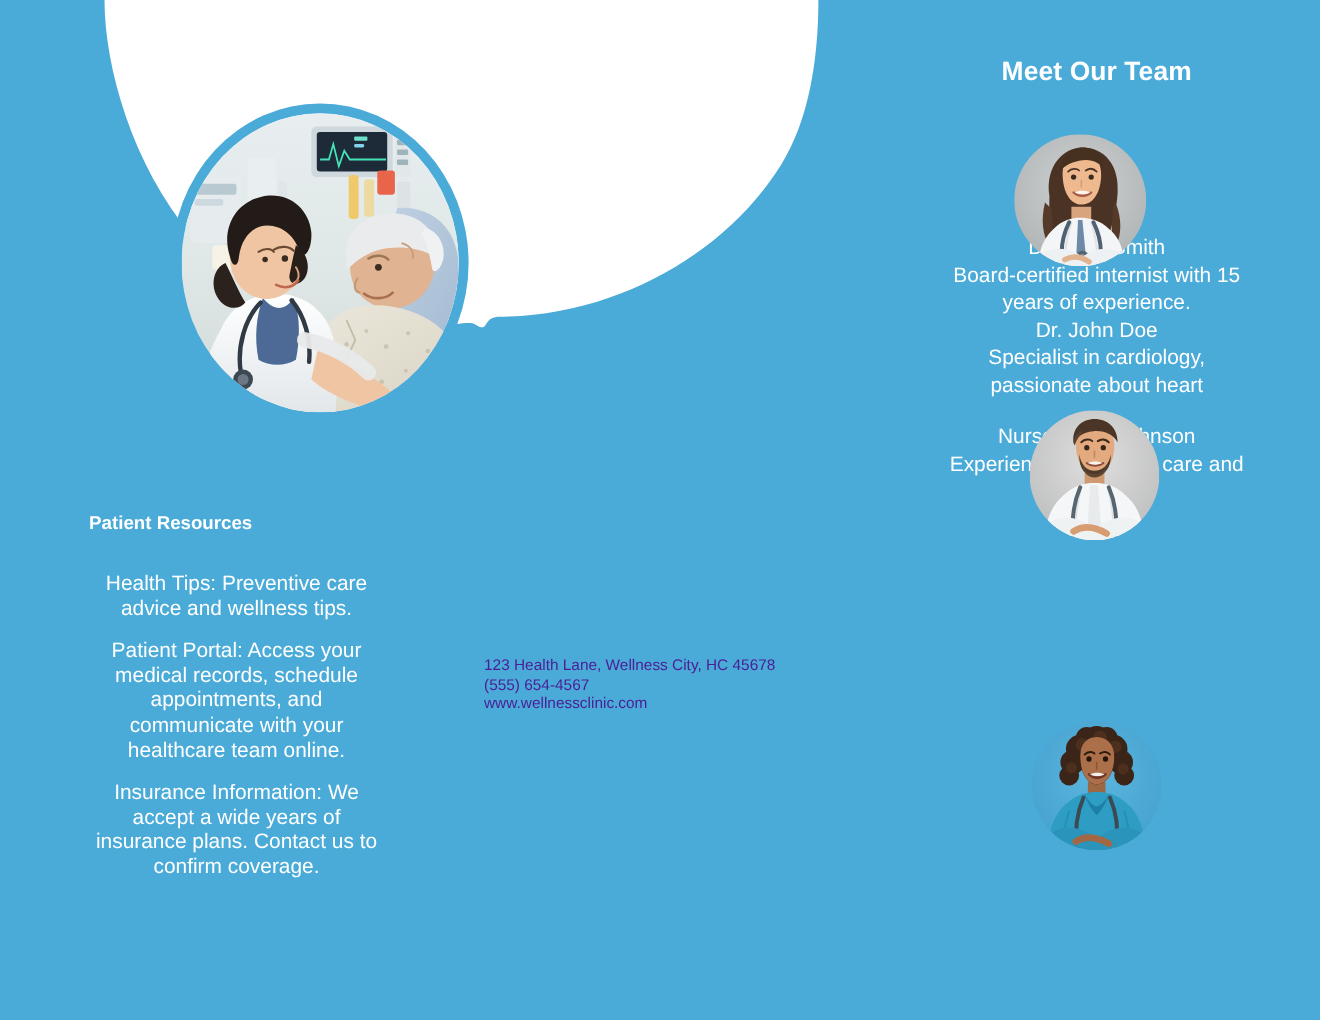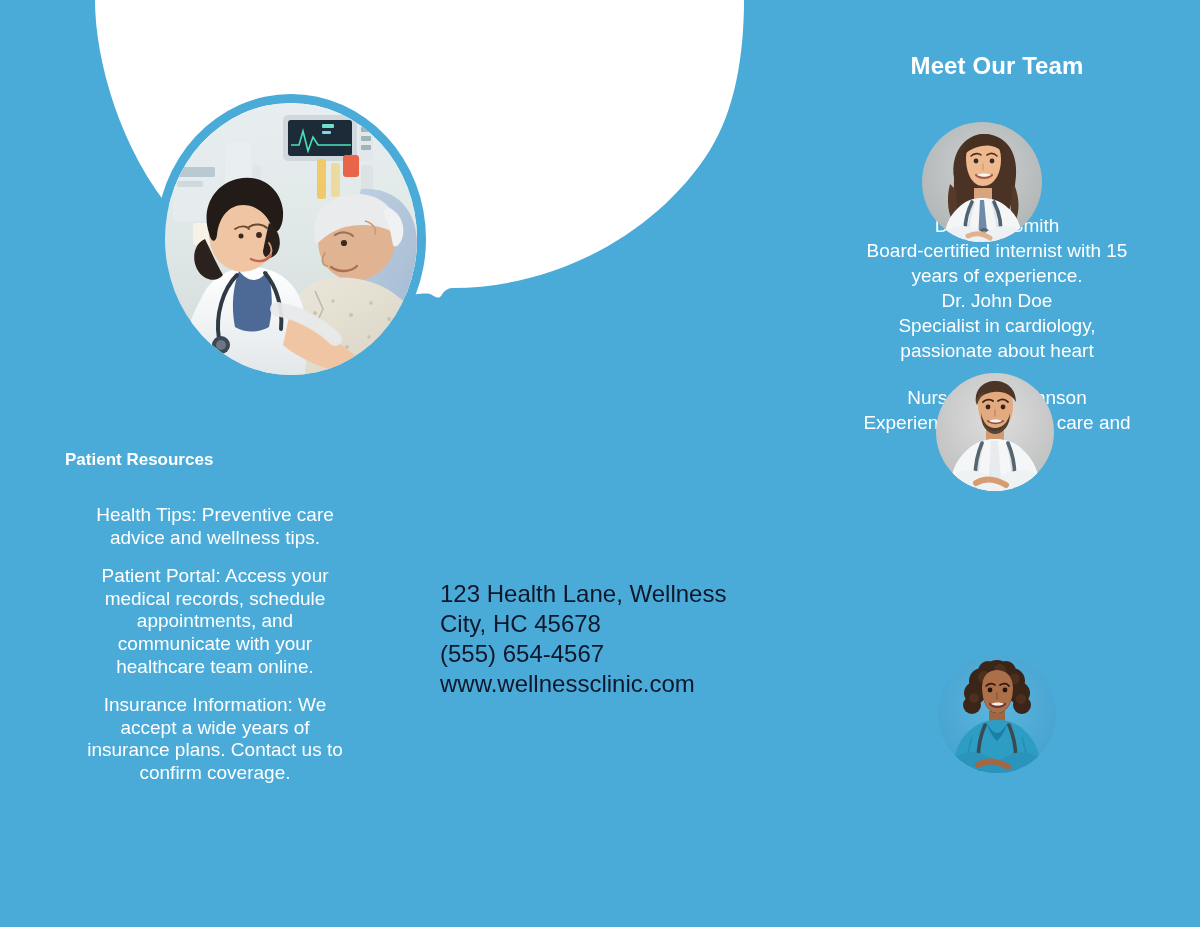--- a/index.html
+++ b/index.html
@@ -85,21 +85,21 @@
   .resources-panel {
     position: absolute;
     left: 65px;
     top: 449px;
     width: 300px;
   }
   .section-title {
     color: #ffffff;
     font-size: 17px;
     font-weight: bold;
-    margin: 0;
+    margin: 16px;
     line-height: 1.25;
   }
   .resources-body {
     margin-top: 34px;
     color: #ffffff;
     font-size: 19px;
     line-height: 1.2;
   }
   .resources-body p { margin: 15px; text-align: center; }
 
@@ -112,23 +112,23 @@
   }
   .contact-title {
     color: #ffffff;
     font-size: 17px;
     font-weight: bold;
     margin: 0;
     text-align: center;
     line-height: 1.25;
   }
   .contact-body {
-    margin-top: 16px;
-    color: #0f172a;
-    font-size: 24px;
+    margin-top: 33px;
+    color: #4c1d95;
+    font-size: 14px;
     line-height: 1.25;
     text-align: left;
   }
   .contact-body p { margin: 0; }
 </style>
 </head>
 <body>
 
 <div class="brochure">
 

